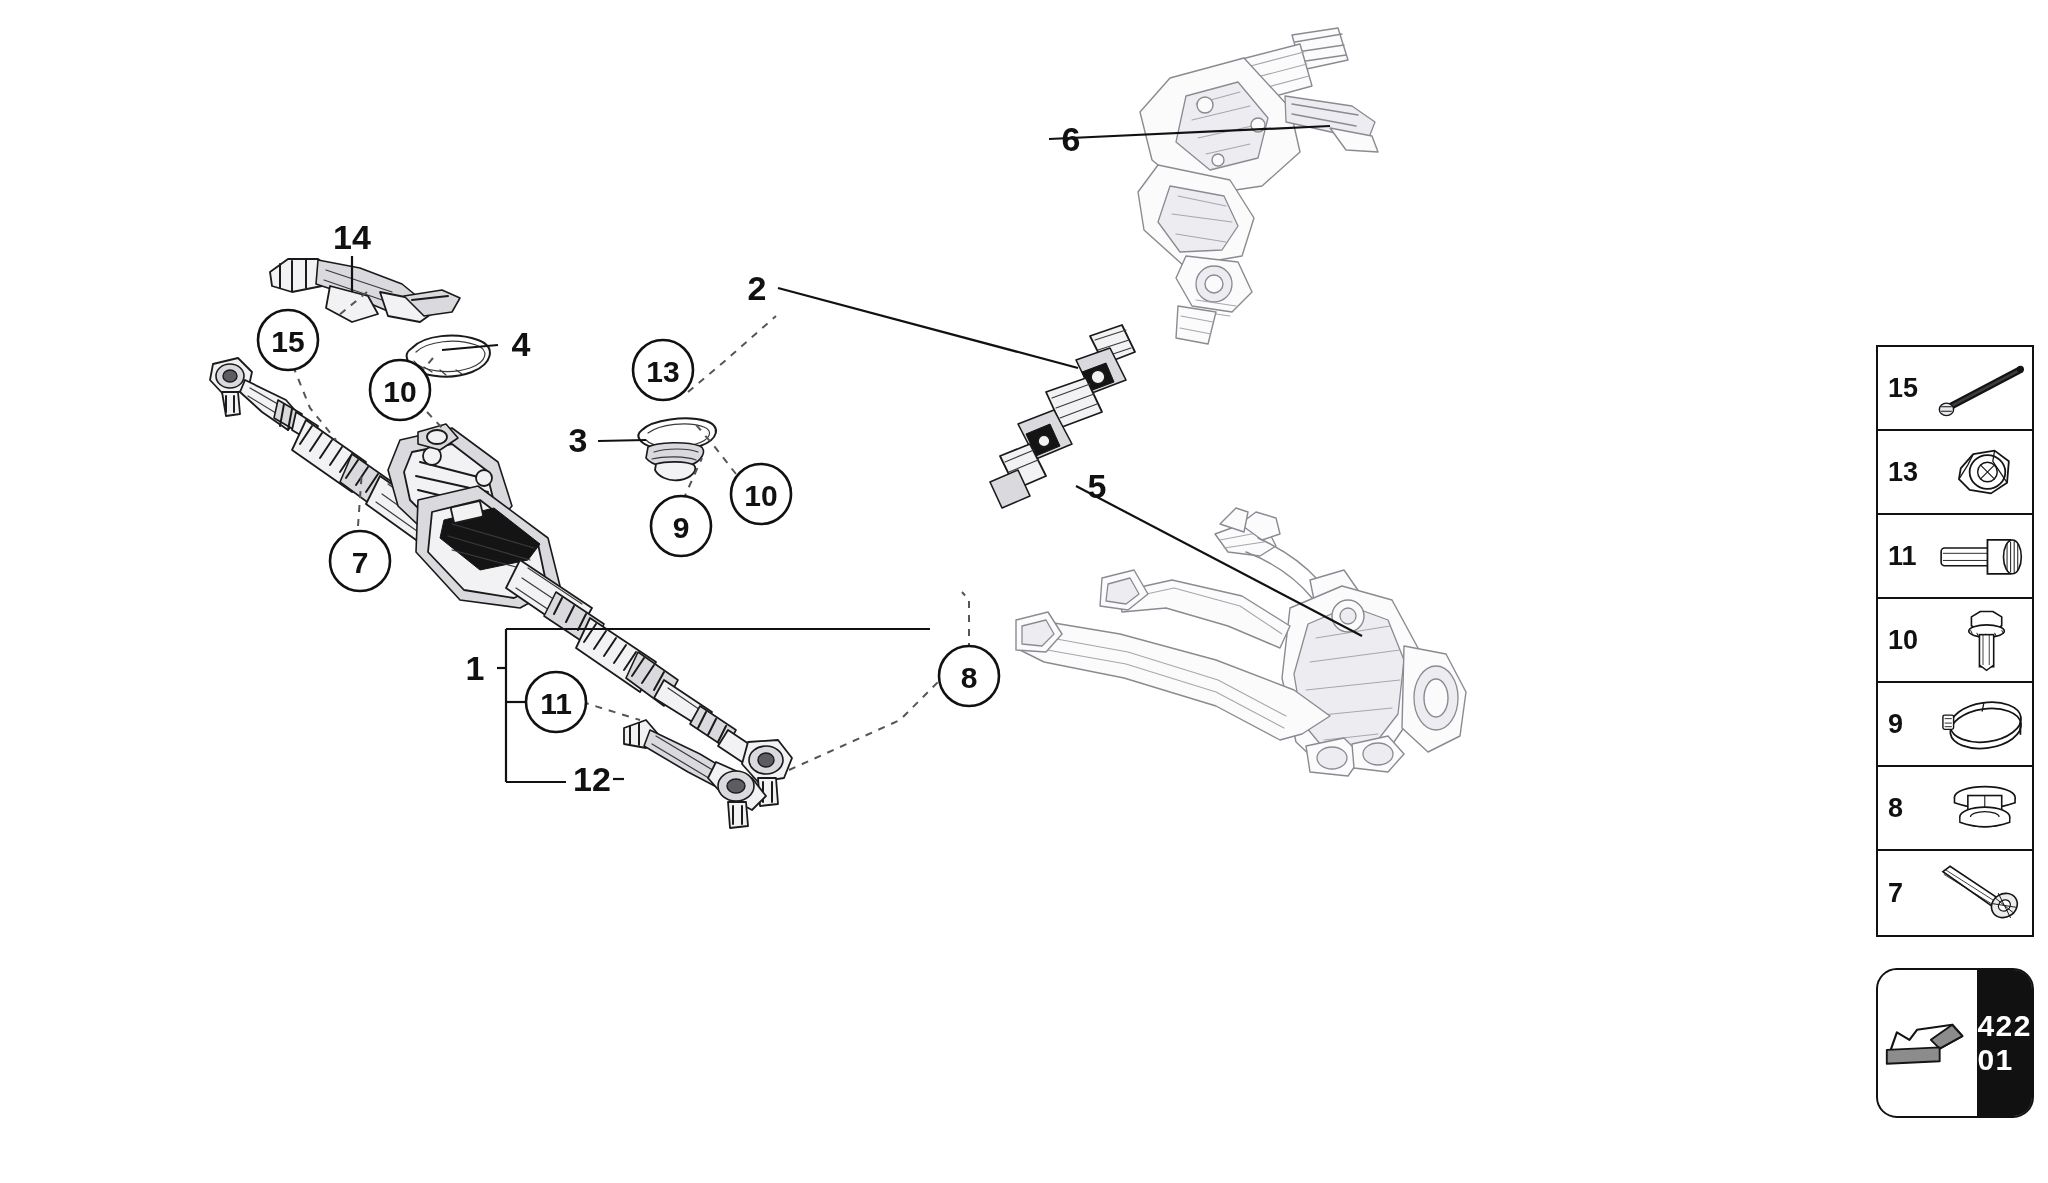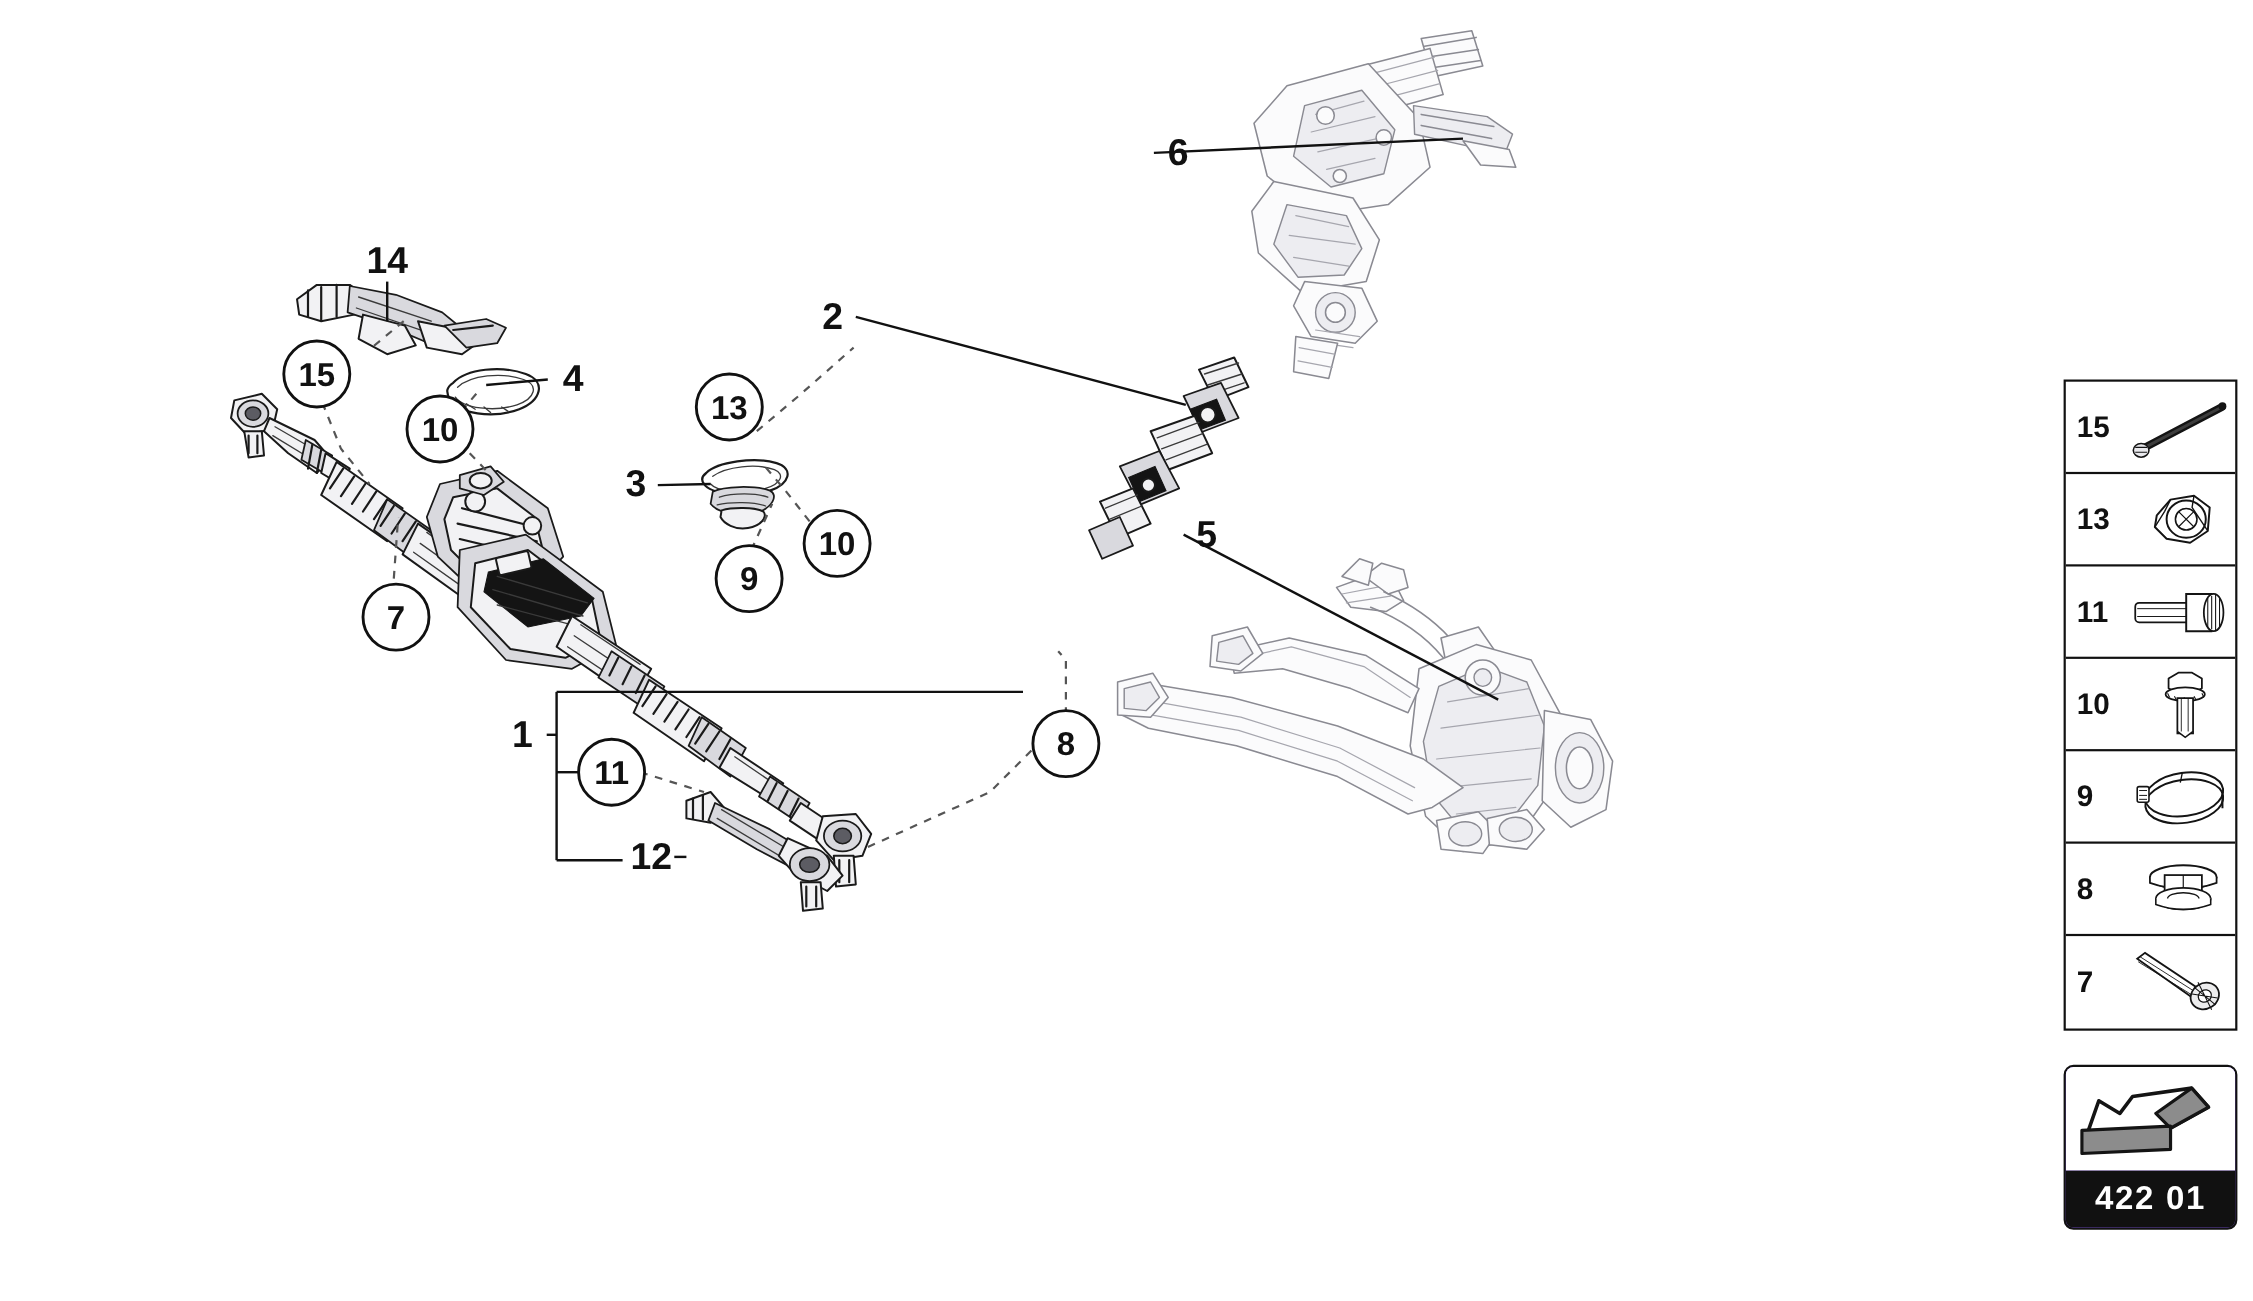--- a/index.html
+++ b/index.html
@@ -53,22 +53,22 @@
   .legend-num{
     width:46px;flex:0 0 46px;text-align:left;padding-left:10px;
     font-weight:bold;font-size:27px;color:#111;line-height:1;
   }
   .legend-art{flex:1 1 auto;height:100%;position:relative;}
   .legend-art svg{position:absolute;left:0;top:0;width:100%;height:100%;}
 
   
   #badge{
     position:absolute;box-sizing:border-box;
-    border:2.5px solid #111;border-radius:9px;background:#8b5cf6;overflow:hidden;
-    display:flex;flex-direction:column;
+    border:2.5px solid #111;border-radius:21px;background:#737373;overflow:hidden;
+    display:flex;flex-direction:row;
   }
   #badge-art{flex:1 1 auto;position:relative;background:#fff;}
   #badge-art svg{position:absolute;left:0;top:0;width:100%;height:100%;}
   #badge-code{
     flex:0 0 52px;background:#111;color:#fff;
     display:flex;align-items:center;justify-content:center;
     font-weight:bold;font-size:30px;letter-spacing:1.5px;
   }
 </style>
 </head>

